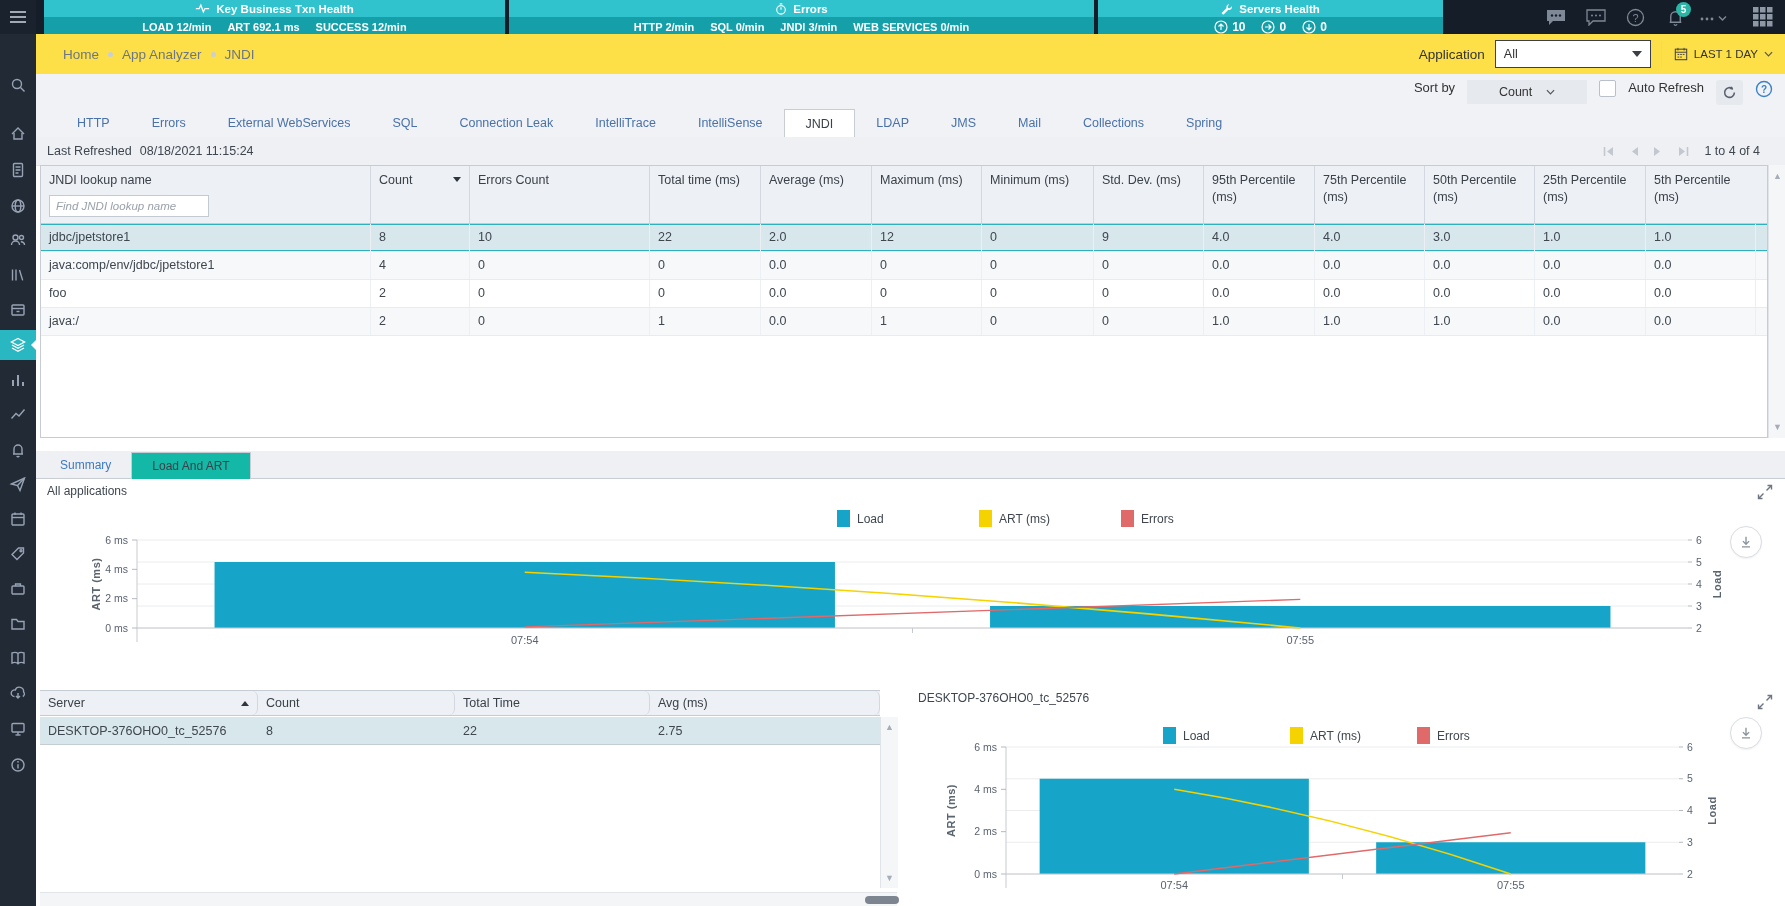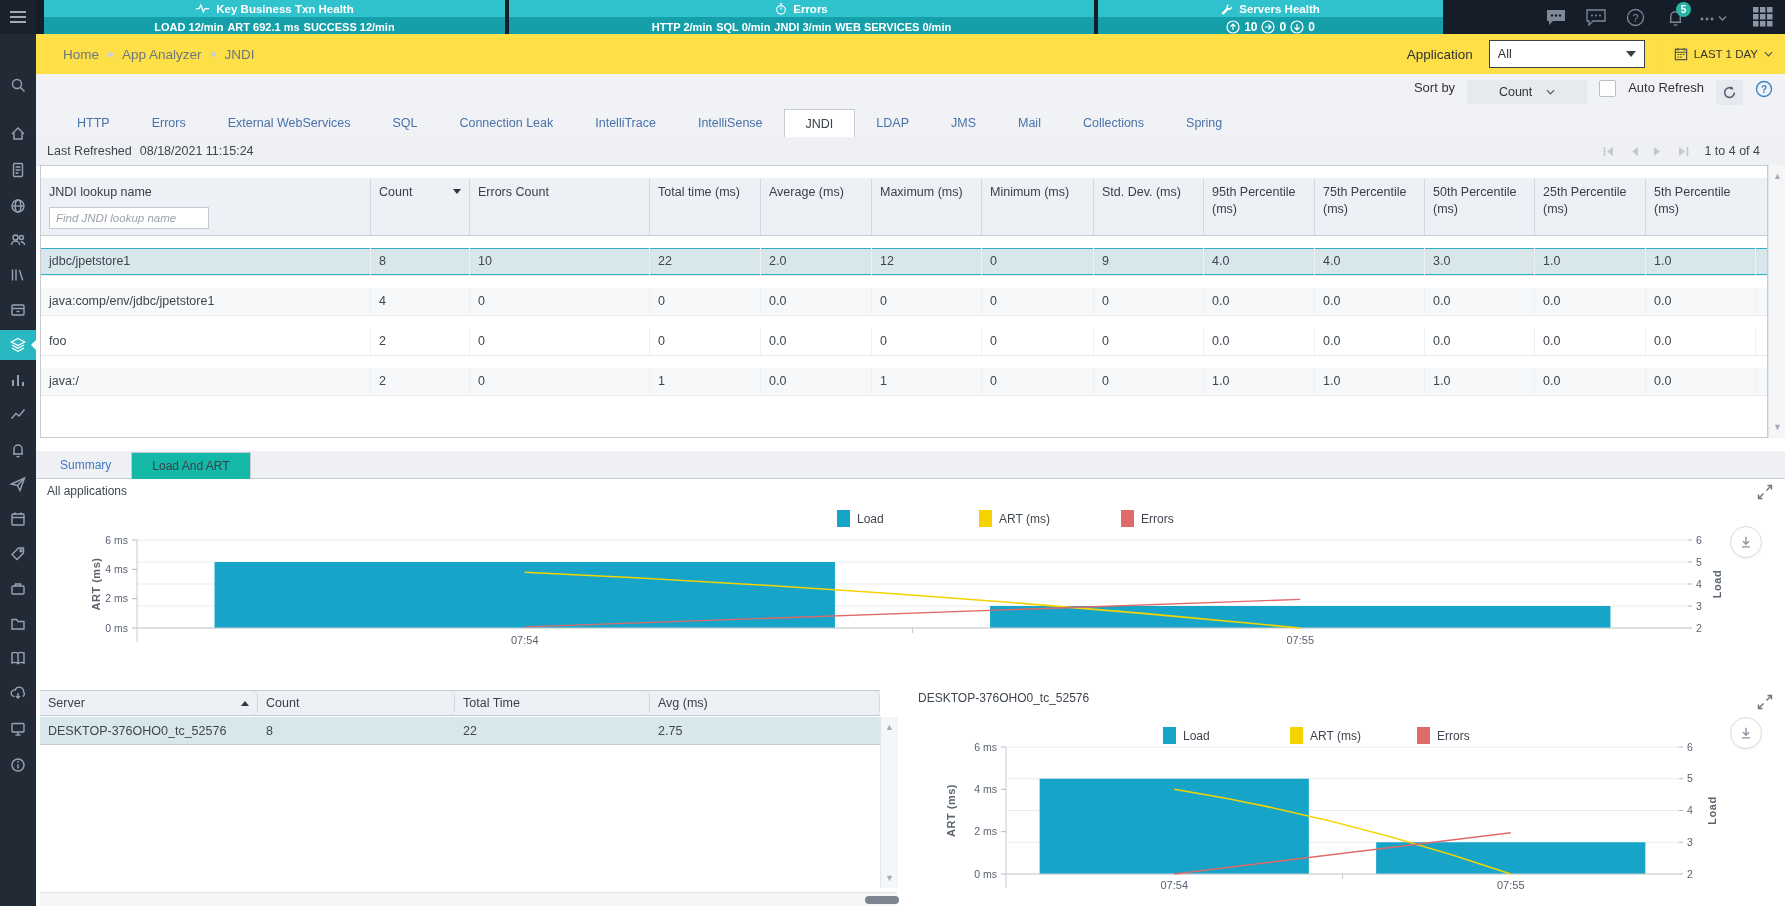--- a/index.html
+++ b/index.html
@@ -12,32 +12,32 @@
   #hamburger{left:0;top:0;width:36px;height:34px;display:flex;align-items:center;justify-content:center;background:#1a222e;}
   .side-icon{position:absolute;left:0;width:36px;height:30px;display:flex;align-items:center;justify-content:center;color:#97a3b4;cursor:pointer;}
   .side-icon svg{width:18px;height:18px;}
   .side-icon.active{background:#29b7c1;color:#ffffff;}
   .side-icon.active::after{content:"";position:absolute;right:0;top:50%;margin-top:-5px;border:5px solid transparent;border-right-color:#ffffff;border-left-width:0;}
 
   
   #topbar{left:36px;top:0;right:0;height:34px;background:#151d29;}
   .tb-section{position:absolute;top:0;height:34px;cursor:pointer;}
   .tb-title{height:17px;background:#31c3cd;color:#fff;font-size:11.5px;font-weight:700;display:flex;align-items:center;justify-content:center;gap:6px;}
-  .tb-stats{height:19px;background:#149fa9;color:#fff;font-size:11px;font-weight:700;display:flex;align-items:center;justify-content:center;gap:4px;}
+  .tb-stats{height:19px;background:#149fa9;color:#fff;font-size:11px;font-weight:700;display:flex;align-items:center;justify-content:center;gap:16px;}
   .tb-stat{white-space:nowrap;}
   .tb-counter{display:flex;align-items:center;gap:4px;font-size:12px;}
   .tb-right-icon{position:absolute;top:0;height:34px;width:34px;display:flex;align-items:center;justify-content:center;color:#7e8896;cursor:pointer;}
   .badge{position:absolute;top:2px;right:1px;background:#2ab5a5;color:#fff;border-radius:50%;width:15px;height:15px;font-size:10px;display:flex;align-items:center;justify-content:center;font-weight:700;}
 
   
   #crumb-row{left:36px;top:34px;right:0;height:40px;background:#fde047;border-bottom:1px solid #e2e5ea;}
   #breadcrumb{position:absolute;left:27px;top:0;height:40px;display:flex;align-items:center;font-size:13.5px;color:#6e7681;}
   .crumb{cursor:pointer;}
   .crumb-dot{width:5px;height:5px;border-radius:50%;background:#c9cfd8;margin:0 9px;}
-  #app-filter{position:absolute;right:12px;top:0;height:40px;display:flex;align-items:center;gap:16px;font-size:13.5px;color:#333;}
+  #app-filter{position:absolute;right:12px;top:0;height:40px;display:flex;align-items:center;gap:10px;font-size:13.5px;color:#333;}
   .select-box{width:138px;height:26px;border:1.5px solid #3c3f45;background:#fff;display:flex;align-items:center;justify-content:space-between;padding:0 8px;font-size:12.5px;cursor:pointer;}
   .tri-down{width:0;height:0;border-left:5px solid transparent;border-right:5px solid transparent;border-top:6px solid #3a3f46;}
   #time-range{display:flex;align-items:center;gap:6px;border-left:1px solid #d0d4da;padding-left:12px;height:26px;font-size:11.5px;color:#333;cursor:pointer;}
 
   
   #band{left:36px;top:74px;right:0;height:63px;background:#f0f2f6;border-bottom:1px solid #c8cdd5;}
   #sort-controls{position:absolute;right:12px;top:6px;height:26px;display:flex;gap:12px;font-size:13px;color:#333;}
   .flat-select{width:120px;height:24px;background:#e6e9ee;display:flex;align-items:center;justify-content:center;gap:14px;font-size:12.5px;cursor:pointer;}
   .checkbox{width:15px;height:15px;background:#fff;border:1px solid #b9c0ca;border-radius:2px;cursor:pointer;}
   .icon-btn{width:27px;height:25px;background:#e6e9ee;border-radius:3px;display:flex;align-items:center;justify-content:center;cursor:pointer;}
@@ -47,21 +47,21 @@
 
   
   #refresh-bar{left:36px;top:137px;right:0;height:28px;background:#eef0f4;border-bottom:1px solid #dfe3e9;}
   #refresh-text{position:absolute;left:11px;top:0;height:28px;display:flex;align-items:center;gap:8px;font-size:12.5px;color:#3f4650;}
   #pagination{position:absolute;right:25px;top:0;height:28px;display:flex;align-items:center;gap:14px;}
   .pg-icon{cursor:pointer;display:flex;}
   #page-info{font-size:12.5px;color:#3f4650;}
 
   
   #jndi-panel{left:40px;top:165px;width:1728px;height:273px;border:1px solid #c6ccd4;background:#fff;box-sizing:border-box;}
-  .jgrid{display:grid;grid-template-columns:330px 99px 180px 111px 111px 110px 112px 110px 111px 110px 110px 111px 110px;margin-top:12px;}
+  .jgrid{display:grid;grid-template-columns:330px 99px 180px 111px 111px 110px 112px 110px 111px 110px 110px 111px 110px;}
   #jndi-head{background:#edf0f5;border-bottom:1px solid #c6ccd4;}
   #jndi-head .th{padding:6px 8px;font-size:12.5px;color:#3a4149;border-right:1px solid #d3d8e0;line-height:1.35;min-height:44px;cursor:pointer;}
   #jndi-head .th:last-child{border-right:none;}
   .th-sort{display:flex;justify-content:space-between;align-items:flex-start;}
   .sort-desc{width:0;height:0;border-left:4px solid transparent;border-right:4px solid transparent;border-top:5px solid #2f353d;margin-top:5px;}
   .sort-asc{width:0;height:0;border-left:4px solid transparent;border-right:4px solid transparent;border-bottom:5px solid #2f353d;margin-top:5px;}
   #jndi-filter{margin-top:6px;width:146px;height:18px;border:1px solid #c4cad2;font-size:11.5px;padding:1px 6px;font-family:"Liberation Sans",sans-serif;}
   #jndi-filter::placeholder{font-style:italic;color:#9aa1ab;}
   .jrow{height:27px;cursor:pointer;}
   .jrow .td{font-size:12.5px;color:#3f4650;padding:0 8px;display:flex;align-items:center;border-right:1px solid #eceff3;white-space:nowrap;overflow:hidden;}

